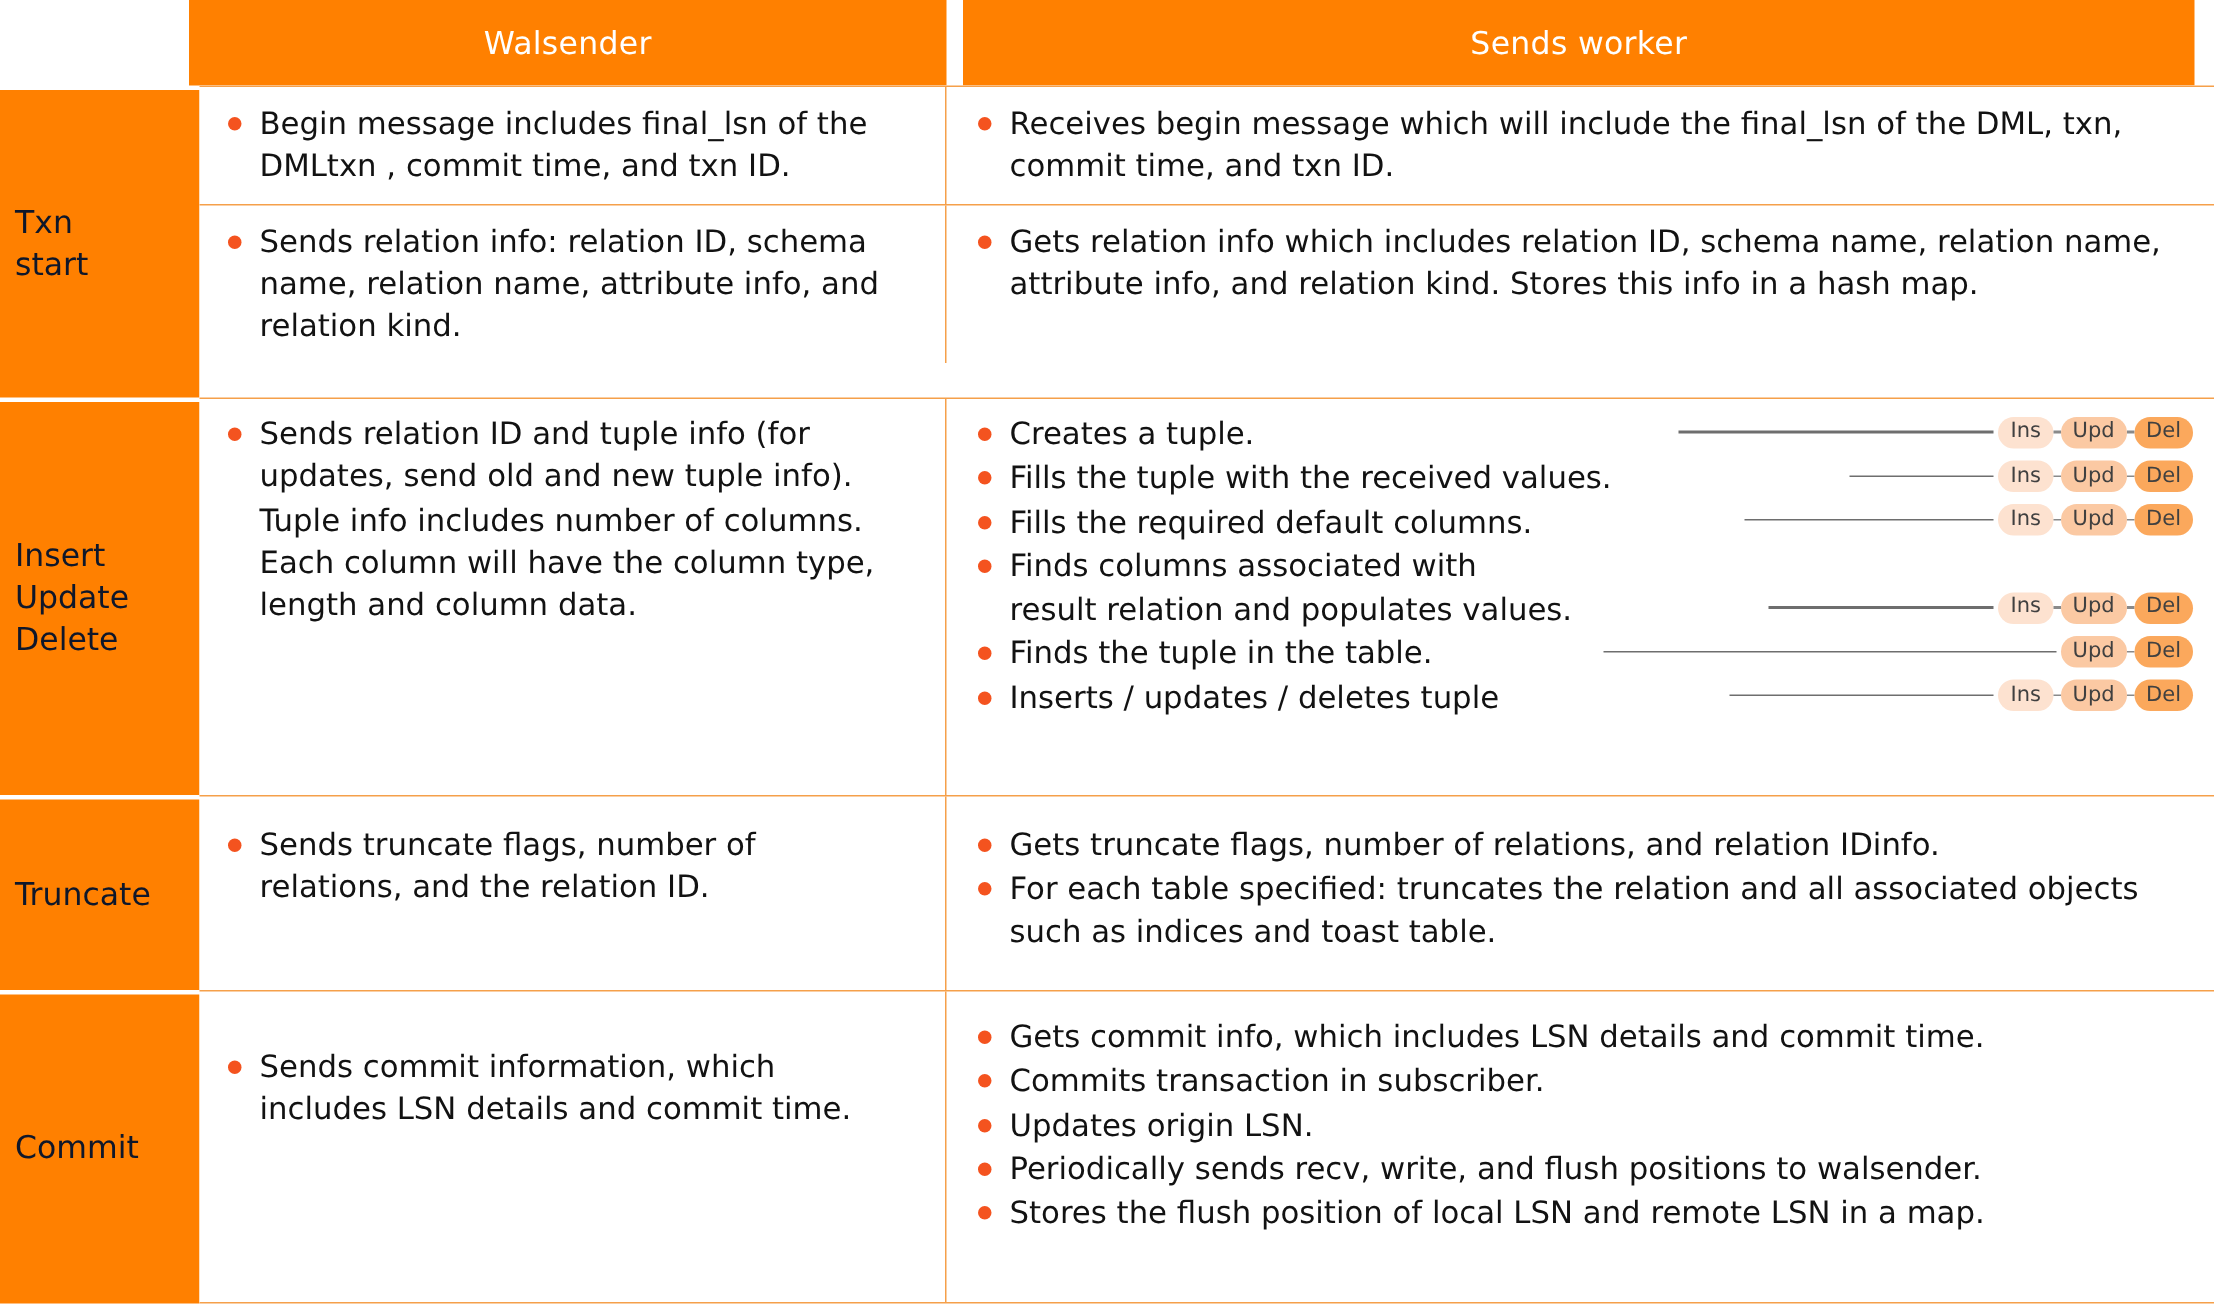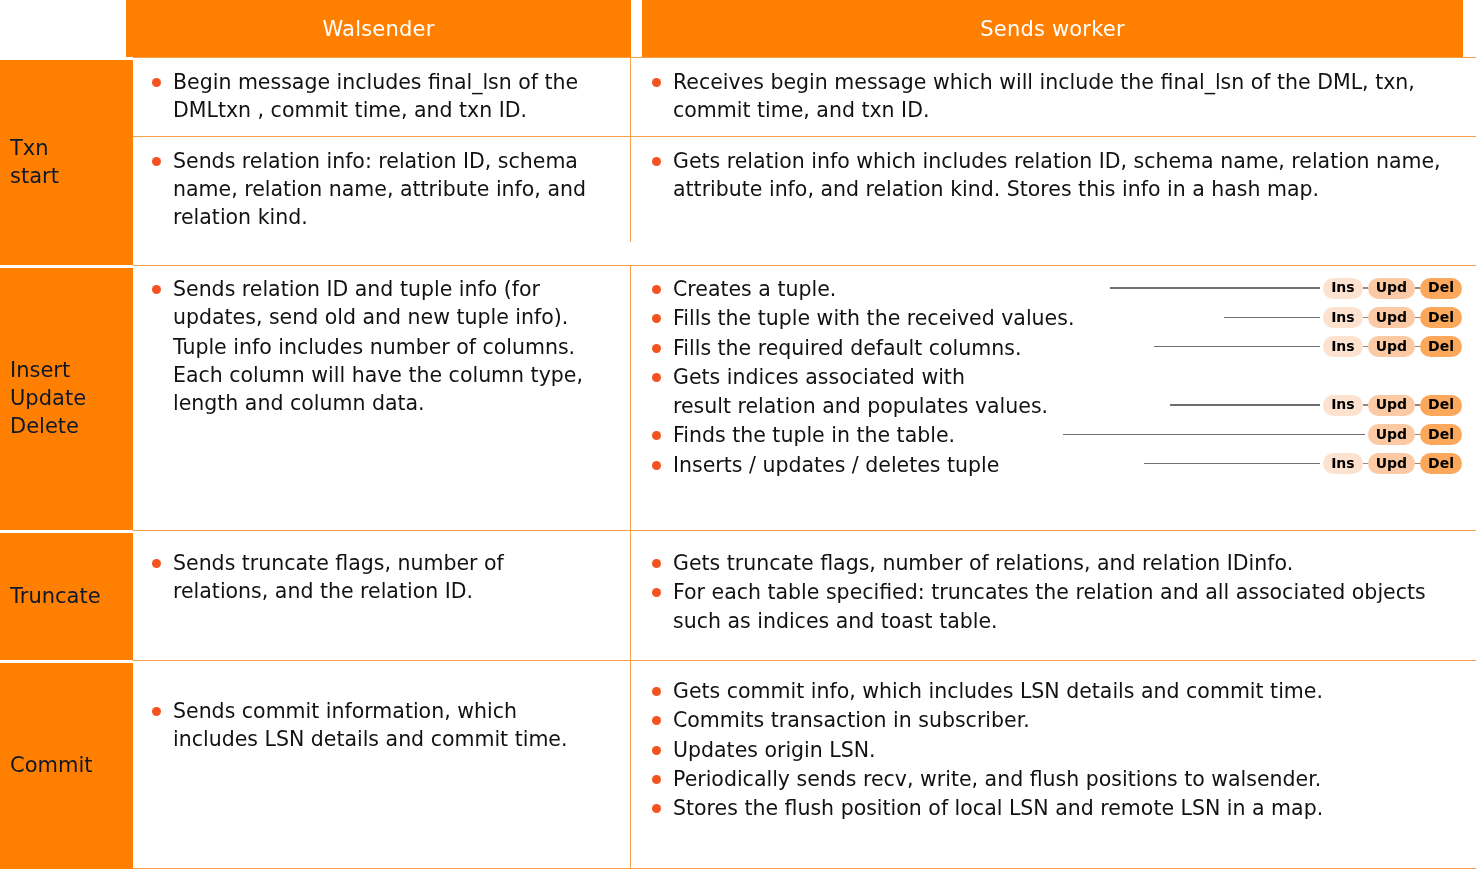--- a/index.html
+++ b/index.html
@@ -147,24 +147,23 @@
     flex: 0 0 auto;
     margin-right: 3px;
   }
   .pill {
     display: inline-flex;
     align-items: center;
     justify-content: center;
     height: 21px;
     border-radius: 11px;
     font-size: 14px;
-    color: #000000;
+    color: #404040;
     padding: 0 8px;
     box-sizing: border-box;
-    font-weight: bold;
   }
   .pill.ins { background: #FDE2D0; }
   .pill.upd { background: #FBC9A3; }
   .pill.del { background: #FBA85C; }
   .pill-sep {
     width: 5px;
     height: 1.5px;
     background: #8a8a8a;
     flex: 0 0 auto;
   }
@@ -248,21 +247,21 @@
                   <span class="pill del">Del</span>
                 </span></li>
               <li><span class="dot"></span><span>Fills the required default columns.</span><span class="tagrow" style="top: 2px;">
                   <span class="connector" style="width: 166px;"></span>
                   <span class="pill ins">Ins</span>
                   <span class="pill-sep"></span>
                   <span class="pill upd">Upd</span>
                   <span class="pill-sep"></span>
                   <span class="pill del">Del</span>
                 </span></li>
-              <li><span class="dot"></span><span>Gets indices associated with</span></li>
+              <li><span class="dot"></span><span>Finds columns associated with</span></li>
               <li class="nodot"><span>result relation and populates values.</span><span class="tagrow" style="top: 2px;">
                   <span class="connector" style="width: 150px;"></span>
                   <span class="pill ins">Ins</span>
                   <span class="pill-sep"></span>
                   <span class="pill upd">Upd</span>
                   <span class="pill-sep"></span>
                   <span class="pill del">Del</span>
                 </span></li>
               <li><span class="dot"></span><span>Finds the tuple in the table.</span><span class="tagrow" style="top: 2px;">
                   <span class="connector" style="width: 302px;"></span>

